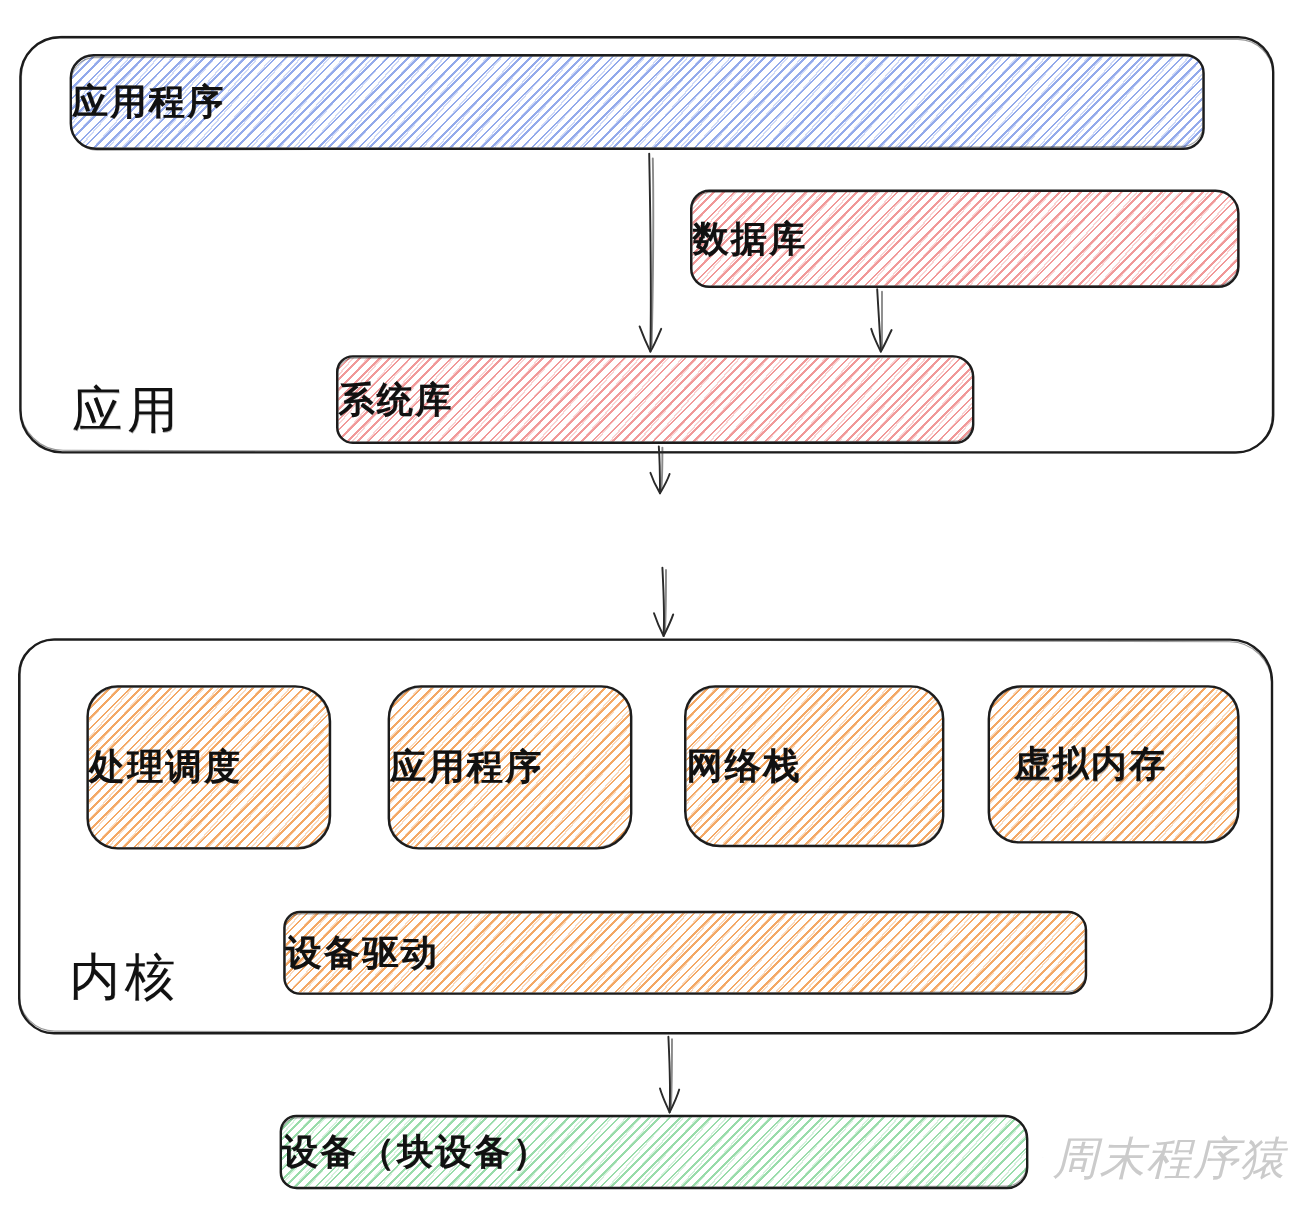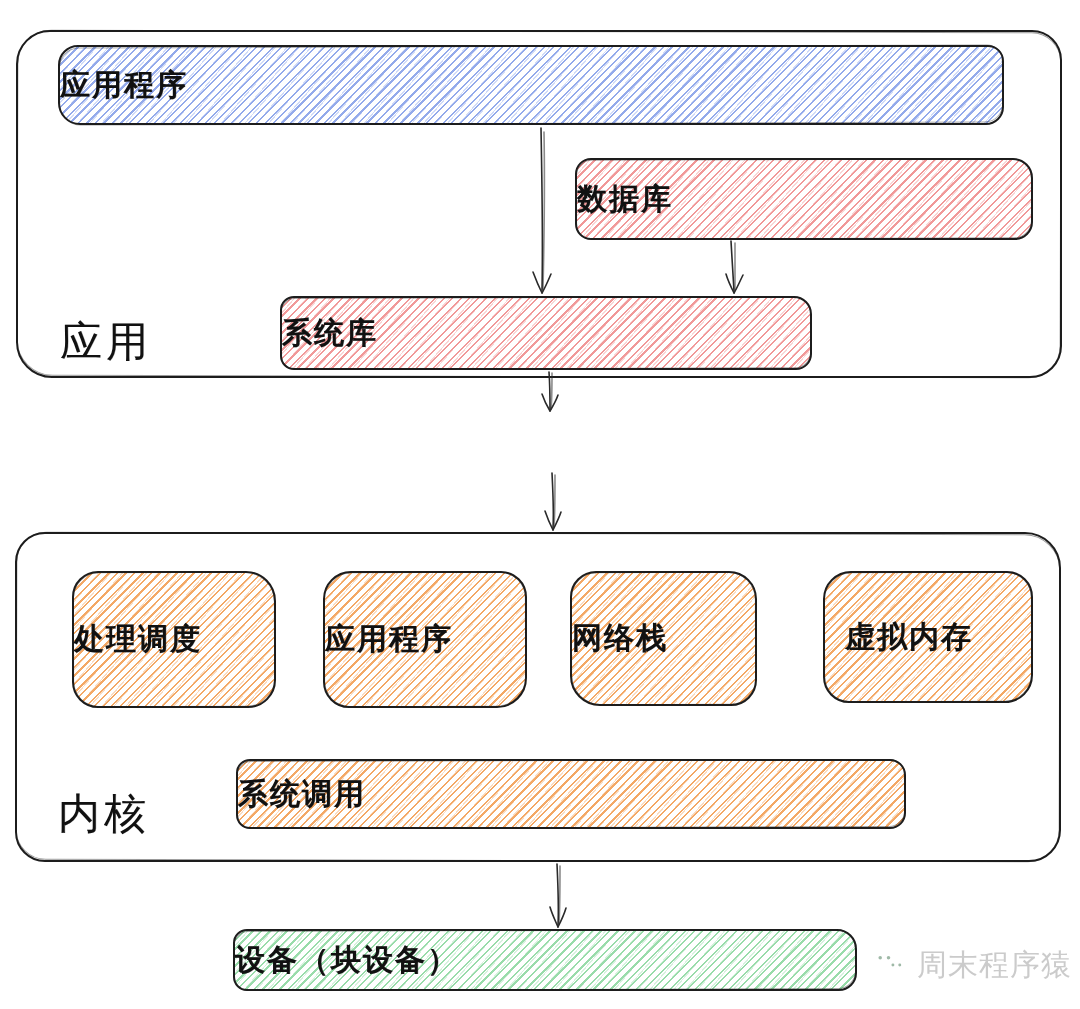--- a/index.html
+++ b/index.html
@@ -85,38 +85,39 @@
   #box-application { left: 58px;  top: 45px;  width: 946px;  height: 80px;  border-radius: 20px 16px 18px 22px; }
   #box-database    { left: 575px; top: 158px; width: 458px;  height: 82px;  border-radius: 16px 20px 18px 16px; }
   #box-syslib      { left: 280px; top: 296px; width: 532px;  height: 74px;  border-radius: 14px 18px 16px 14px; }
   #label-app       { left: 60px;  top: 314px; }
 
   #bar-syscall     { left: 10px;  top: 413px; width: 1058px; height: 58px;  border-radius: 14px 16px 14px 18px; }
 
   #kernel-container{ left: 15px;  top: 532px; width: 1046px; height: 330px; border-radius: 30px 36px 32px 30px; }
   #box-sched       { left: 72px;  top: 571px; width: 204px;  height: 137px; border-radius: 26px 30px 28px 26px; }
   #box-fs          { left: 323px; top: 571px; width: 204px;  height: 137px; border-radius: 28px 26px 30px 26px; }
-  #box-net         { left: 570px; top: 571px; width: 187px;  height: 135px; border-radius: 26px 28px 26px 30px; }
+  #box-net         { left: 570px; top: 571px; width: 217px;  height: 135px; border-radius: 26px 28px 26px 30px; }
   #box-vm          { left: 823px; top: 571px; width: 210px;  height: 132px; border-radius: 28px 26px 28px 26px; padding-left: 20px; }
   #bar-driver      { left: 236px; top: 759px; width: 670px;  height: 70px;  border-radius: 14px 16px 16px 14px; }
   #label-kernel    { left: 58px;  top: 786px; }
 
   #bar-device      { left: 233px; top: 929px; width: 624px;  height: 62px;  border-radius: 14px 20px 18px 14px; }
 
   #arrow-layer { position: absolute; inset: 0; pointer-events: none; }
 
   #watermark {
     position: absolute; left: 868px; top: 938px; width: 204px; height: 54px;
     display: flex; align-items: center; gap: 6px;
   }
   #watermark-text {
-    font-size: 30px; letter-spacing: 1px;
+    font-size: 38px; letter-spacing: 1px;
     color: #cbcbcb;
     text-shadow: 0.5px 0.5px 0 #ffffff;
     white-space: nowrap;
+    font-style: italic;
   }
 </style>
 </head>
 <body>
 
 <div class="stage">
 
   <div id="app-container" class="panel"></div>
   <div id="box-application" class="hatchbox hatch-blue">
     <span>应用程序</span>
@@ -137,21 +138,21 @@
   <div id="box-fs" class="hatchbox hatch-orange">
     <span>应用程序</span>
   </div>
   <div id="box-net" class="hatchbox hatch-orange">
     <span>网络栈</span>
   </div>
   <div id="box-vm" class="hatchbox hatch-orange">
     <span>虚拟内存</span>
   </div>
   <div id="bar-driver" class="hatchbox hatch-orange">
-    <span>系统调用</span>
+    <span>设备驱动</span>
   </div>
   <div id="label-kernel" class="zone-label">内核</div>
 
   <div id="bar-device" class="hatchbox hatch-green">
     <span>设备（块设备）</span>
   </div>
 
   <svg id="arrow-layer" width="1080" height="1009" viewBox="0 0 1080 1009">
     <g stroke="#2a2a2a" stroke-width="1.6" fill="none" stroke-linecap="round" stroke-linejoin="round">
 

